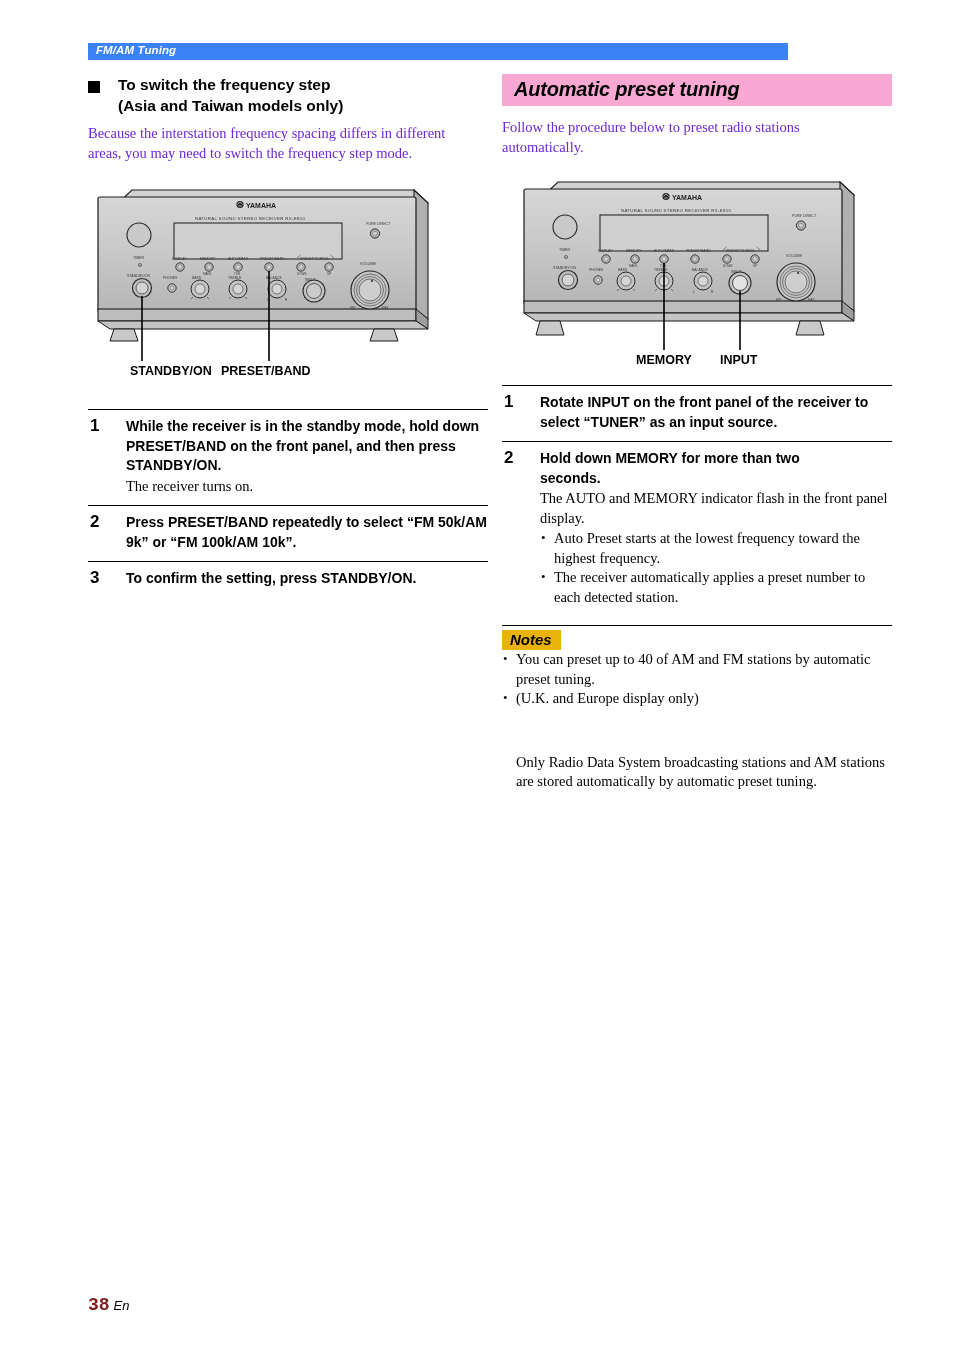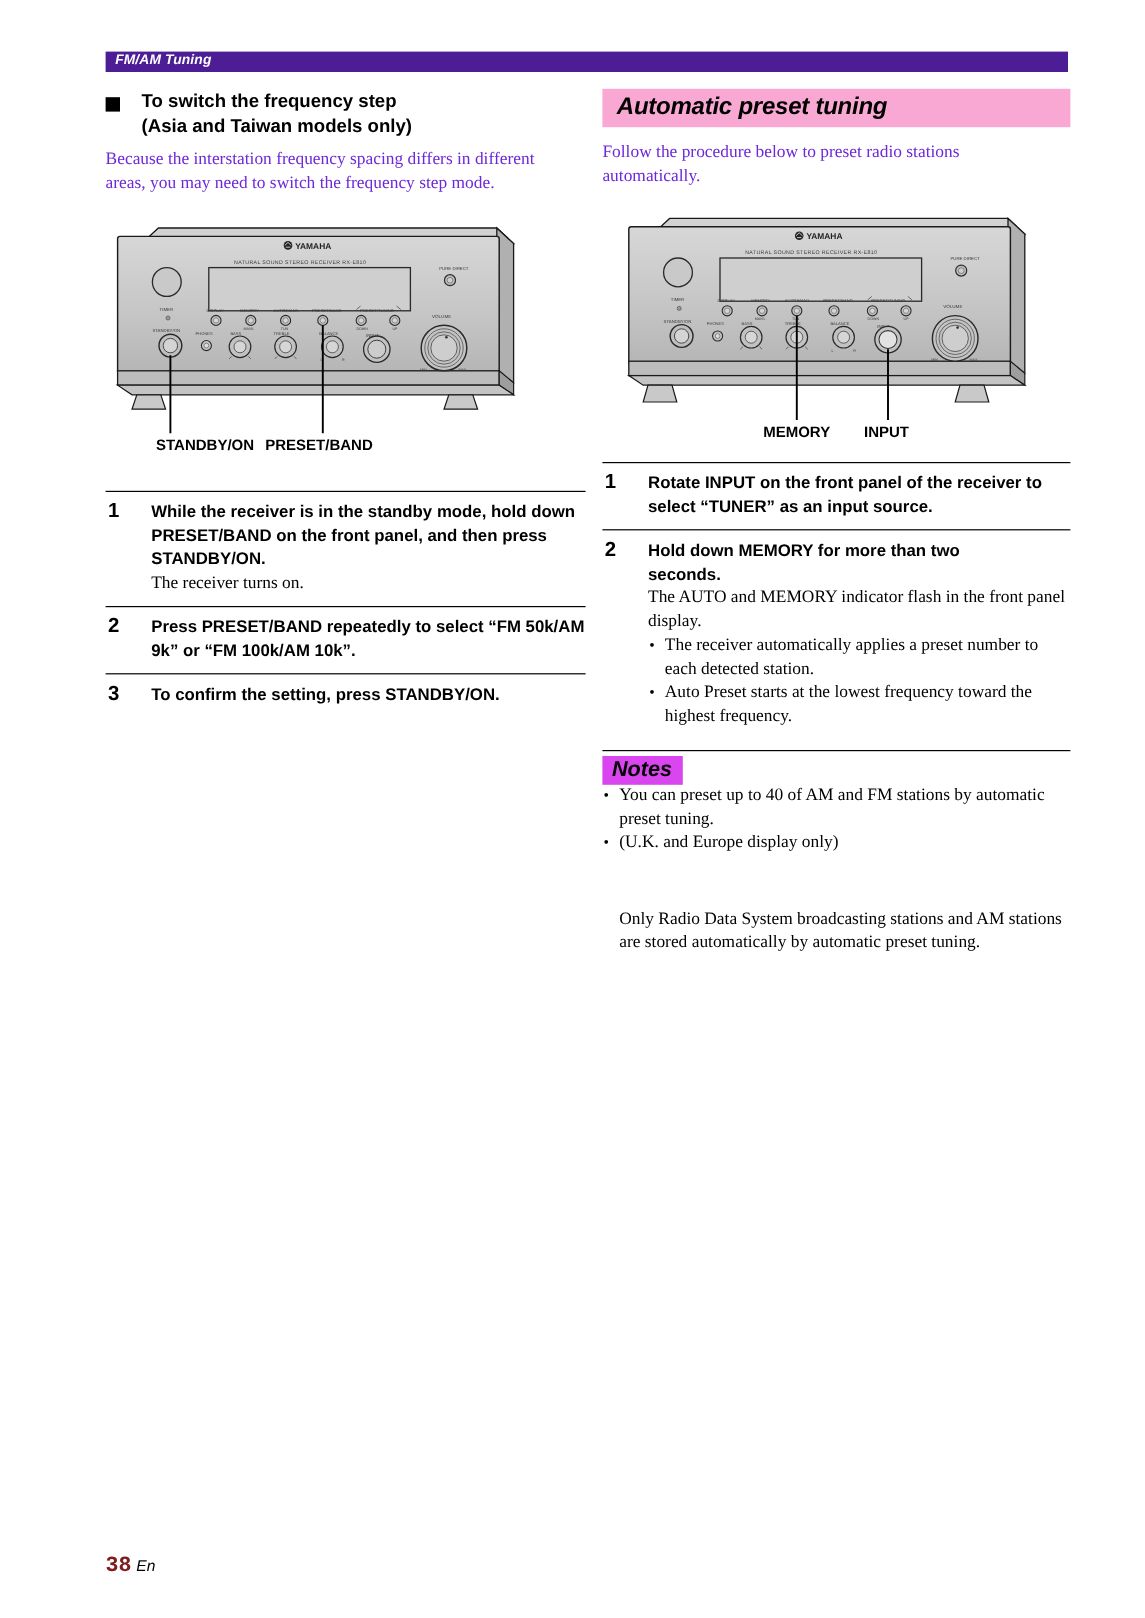--- a/index.html
+++ b/index.html
@@ -7,22 +7,22 @@
     width:954px; height:1348px;
     background:#ffffff;
     font-family:"Liberation Serif", serif;
     position:relative;
     overflow:hidden;
   }
   .page { position:absolute; inset:0; }
 
   
   .runhead {
-    position:absolute; left:88px; top:43px; width:802px; height:17px;
-    background:#4c1d95;
+    position:absolute; left:88px; top:43px; width:700px; height:17px;
+    background:#3b82f6;
   }
   .runhead-text {
     position:absolute; left:8px; top:1px;
     color:#ffffff;
     font-family:"Liberation Sans", sans-serif;
     font-style:italic; font-weight:bold; font-size:11.5px;
     letter-spacing:0.1px;
   }
 
   
@@ -91,24 +91,24 @@
     font-family:"Liberation Serif", serif;
     font-size:14.5px; line-height:19.5px; color:#000;
   }
   ul.bul li::before {
     content:"\2022"; position:absolute; left:1px; top:-1px; font-size:13px;
   }
 
   
   .notes-head {
     display:inline-block;
-    background:#d946ef;
+    background:#eab308;
     padding:1px 9px 2px 8px;
     font-family:"Liberation Sans", sans-serif;
-    font-style:italic; font-weight:bold; font-size:18px; color:#000;
+    font-style:italic; font-weight:bold; font-size:15px; color:#000;
   }
   .notes-rule { border-top:1.4px solid #000; }
   .notes-body { margin-top:7px; }
   .notes-body li { font-size:13.6px; line-height:18.5px; }
   .notes-body .cont { padding-left:14px;margin-top:44px; }
 
   
   .fig { position:relative; }
   .callout-label {
     position:absolute;
@@ -388,22 +388,22 @@
       <div class="step">
         <span class="num">1</span>
         <div class="title">Rotate INPUT on the front panel of the receiver to select “TUNER” as an input source.</div>
       </div>
 
       <div class="step" style="padding-bottom:4px;">
         <span class="num">2</span>
         <div class="title" style="width:310px;">Hold down MEMORY for more than two seconds.</div>
         <div class="sub">The AUTO and MEMORY indicator flash in the front panel display.</div>
         <ul class="bul" style="margin-top:1px;">
+          <li>Auto Preset starts at the lowest frequency toward the highest frequency.</li>
           <li>The receiver automatically applies a preset number to each detected station.</li>
-          <li>Auto Preset starts at the lowest frequency toward the highest frequency.</li>
         </ul>
       </div>
 
     </div>
 
     <div style="margin-top:14px;">
       <div class="notes-rule"></div>
       <div style="margin-top:4px;">
         <span class="notes-head">Notes</span>
       </div>

